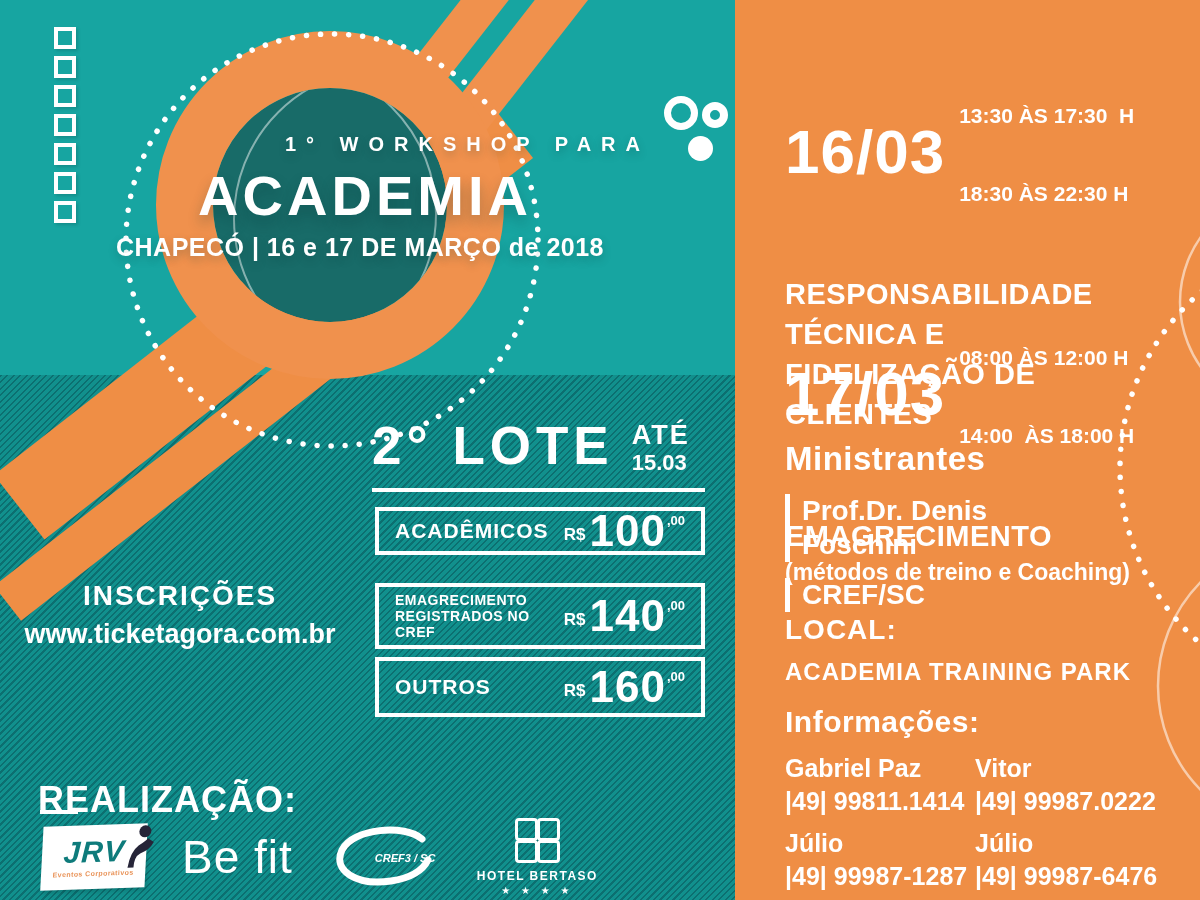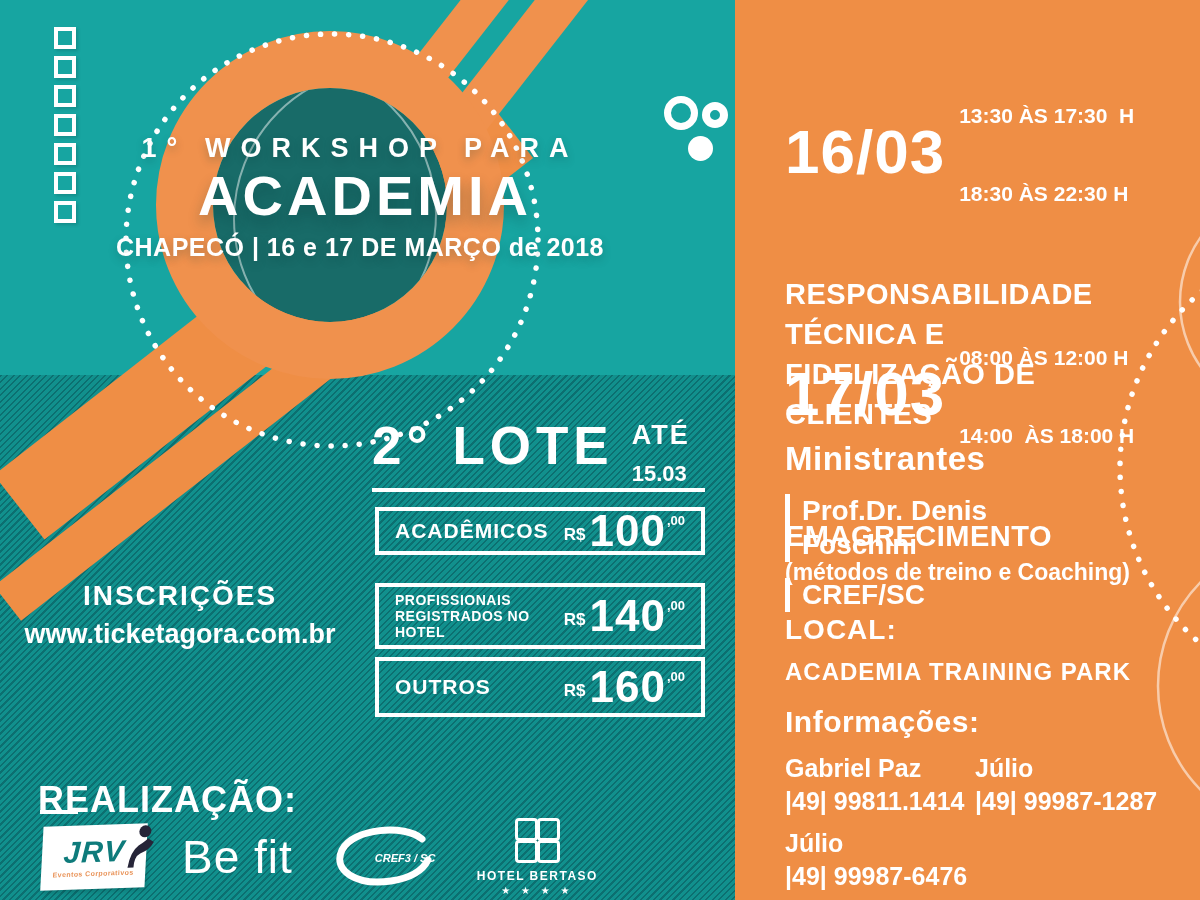--- a/index.html
+++ b/index.html
@@ -39,35 +39,35 @@
   }
   .decor-svg{ position:absolute; left:0; top:0; pointer-events:none; }
   .squares{ position:absolute; left:54px; top:27px; }
   .sq{ width:14px; height:14px; border:4px solid #fff; margin-bottom:7px; box-shadow:2px 2px 3px rgba(0,40,40,0.18);}
   .dots-orn{ position:absolute; left:664px; top:94px; width:70px; height:76px; }
   .dot-ring{ position:absolute; left:0; top:2px; width:20px; height:20px; border:7px solid #fff; border-radius:50%; }
   .dot-donut{ position:absolute; left:38px; top:8px; width:10px; height:10px; border:8px solid #fff; border-radius:50%; }
   .dot-solid{ position:absolute; left:24px; top:42px; width:25px; height:25px; background:#fff; border-radius:50%; }
 
   
-  .kicker{ position:absolute; left:70px; top:133px; width:580px; text-align:center;
-    font-size:27px; font-weight:800; letter-spacing:10px; white-space:nowrap;
+  .kicker{ position:absolute; left:70px; top:133px; width:580px; text-align:right;
+    font-size:20px; font-weight:800; letter-spacing:10px; white-space:nowrap;
     text-shadow:0 4px 8px rgba(5,50,50,0.25);}
   .title{ position:absolute; left:55px; top:163px; width:620px; text-align:center;
     font-size:56px; font-weight:800; letter-spacing:4px; white-space:nowrap;
     text-shadow:0 8px 14px rgba(5,50,50,0.30);}
   .subtitle{ position:absolute; left:90px; top:233px; width:540px; text-align:center;
     font-size:25px; font-weight:800; letter-spacing:0.5px; white-space:nowrap;
     text-shadow:0 4px 8px rgba(5,50,50,0.25);}
 
   .lote-row{ position:absolute; left:372px; top:419px; display:flex; align-items:flex-start; }
   .lote-big{ font-size:53px; font-weight:800; letter-spacing:5px; line-height:1; white-space:nowrap; }
   .lote-until{ margin-left:18px; padding-top:3px; line-height:1; }
   .until-label{ font-size:27px; font-weight:700; letter-spacing:2px; }
-  .until-date{ font-size:22px; font-weight:700; margin-top:14px; }
+  .until-date{ font-size:22px; font-weight:700; margin-top:3px; }
   .lote-line{ position:absolute; left:372px; top:488px; width:333px; height:4px; background:#fff; }
 
   .price-box{ position:absolute; left:375px; width:330px; border:4px solid #fff; box-sizing:border-box;
     display:flex; align-items:center; justify-content:space-between; padding:0 16px; }
   .pb1{ top:507px; height:48px; } .pb2{ top:583px; height:66px; } .pb3{ top:657px; height:60px; }
   .p-label{ font-size:21px; font-weight:700; letter-spacing:1px; }
   .p-label.small{ font-size:14px; line-height:16px; width:158px; letter-spacing:0.5px; }
   .price{ display:flex; align-items:flex-start; }
   .p-cur{ font-size:17px; font-weight:800; margin-top:15px; margin-right:4px; }
   .p-val{ font-size:44px; font-weight:800; line-height:0.95; letter-spacing:1px; }
@@ -178,21 +178,21 @@
   <div class="price-box pb1">
     <div class="p-label">ACADÊMICOS</div>
     <div class="price">
       <span class="p-cur">R$</span>
       <span class="p-val">100</span>
       <span class="p-cents">,00</span>
     </div>
   </div>
 
   <div class="price-box pb2">
-    <div class="p-label small">PROFISSIONAIS REGISTRADOS NO HOTEL</div>
+    <div class="p-label small">EMAGRECIMENTO REGISTRADOS NO CREF</div>
     <div class="price">
       <span class="p-cur">R$</span>
       <span class="p-val">140</span>
       <span class="p-cents">,00</span>
     </div>
   </div>
 
   <div class="price-box pb3">
     <div class="p-label">OUTROS</div>
     <div class="price">
@@ -273,20 +273,24 @@
   </div>
 
   <div class="r-block infob">
     <div class="info-title">Informações:</div>
     <div class="contacts">
       <div class="contact">
         <div class="c-name">Gabriel Paz</div>
         <div class="c-phone">|49| 99811.1414</div>
       </div>
       <div class="contact">
+        <div class="c-name">Vitor</div>
+        <div class="c-phone">|49| 99987.0222</div>
+      </div>
+      <div class="contact">
         <div class="c-name">Júlio</div>
         <div class="c-phone">|49| 99987-1287</div>
       </div>
       <div class="contact">
         <div class="c-name">Júlio</div>
         <div class="c-phone">|49| 99987-6476</div>
       </div>
     </div>
   </div>
 

